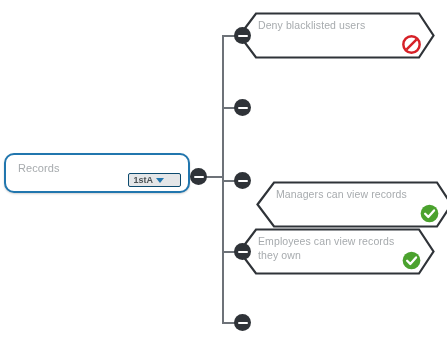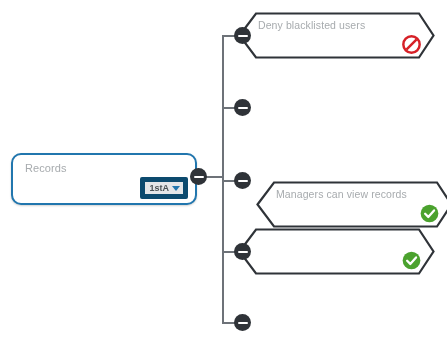--- a/index.html
+++ b/index.html
@@ -13,39 +13,39 @@
   #canvas{position:absolute;inset:0;}
 
   
   .wire{position:absolute;background:#6d7278;}
   .wire-v{width:2px;}
   .wire-h{height:2px;}
 
   
   .root-node{
     position:absolute;
-    left:11px;top:153px;width:186px;height:52px;
+    left:4px;top:153px;width:186px;height:40px;
     background:#ffffff;
     border:2px solid #2176ae;
     border-radius:10px;
     box-sizing:border-box;
     box-shadow:0 1px 2px rgba(0,0,0,.18);
   }
   .root-label{
     position:absolute;left:12px;top:7px;
     font-size:11px;color:#a7abae;letter-spacing:.1px;
     white-space:nowrap;
   }
   .scope-badge{
     position:absolute;right:7px;bottom:4px;
     display:flex;align-items:center;gap:2px;
     background:#e4e6e8;
-    border:5px solid #0c4a6e;
+    border:1px solid #0c4a6e;
     border-radius:2px;
-    padding:1px 3px 1px 4px;
+    padding:1px 16px 1px 4px;
     font-size:9px;color:#4c5356;font-weight:bold;
     line-height:10px;
   }
   .chev{
     width:0;height:0;
     border-left:4px solid transparent;
     border-right:4px solid transparent;
     border-top:5px solid #2176ae;
     margin-left:1px;
   }
@@ -131,20 +131,21 @@
       <circle cx="10" cy="10" r="9.3" fill="#4ba22e"></circle>
       <path d="M5.4 10.3 L8.7 13.6 L14.8 6.8" fill="none" stroke="#ffffff" stroke-width="2.4" stroke-linecap="round" stroke-linejoin="round"></path>
     </svg>
   </div>
   <div class="handle" style="left:234px;top:172px;"></div>
 
   <div class="rule" style="left:238px;top:228px;">
     <svg class="shape" width="197" height="47" viewBox="0 0 197 47">
       <path d="M1.5 23.5 L18 1.5 L181 1.5 L195.5 23.5 L181 45.5 L18 45.5 Z" fill="#ffffff" stroke="#2f3338" stroke-width="2.2" stroke-linejoin="miter"></path>
     </svg>
+    <div class="rule-text">Employees can view records they own</div>
     <svg class="status" viewBox="0 0 20 20">
       <circle cx="10" cy="10" r="9.3" fill="#4ba22e"></circle>
       <path d="M5.4 10.3 L8.7 13.6 L14.8 6.8" fill="none" stroke="#ffffff" stroke-width="2.4" stroke-linecap="round" stroke-linejoin="round"></path>
     </svg>
   </div>
   <div class="handle" style="left:234px;top:243px;"></div>
 
   <div class="handle" style="left:234px;top:314px;"></div>
 
 </div>

